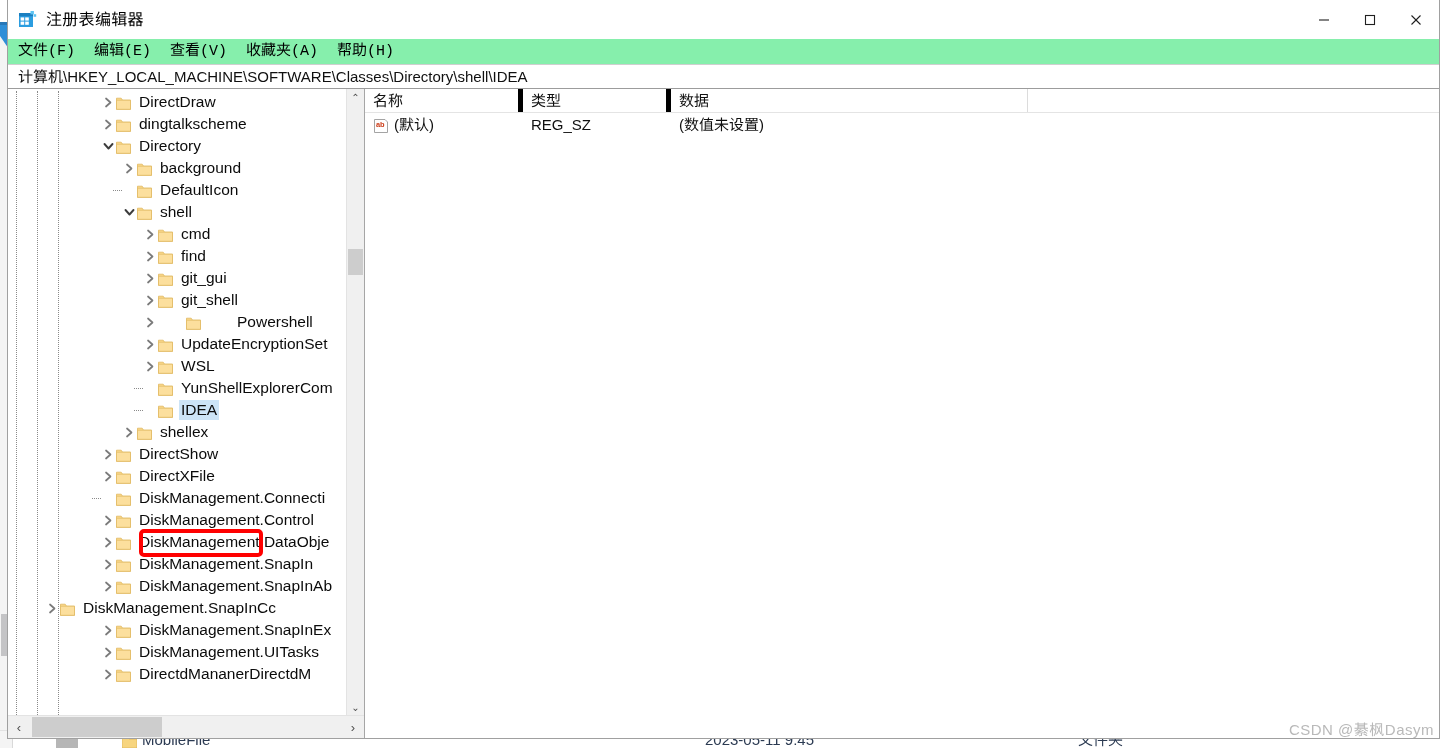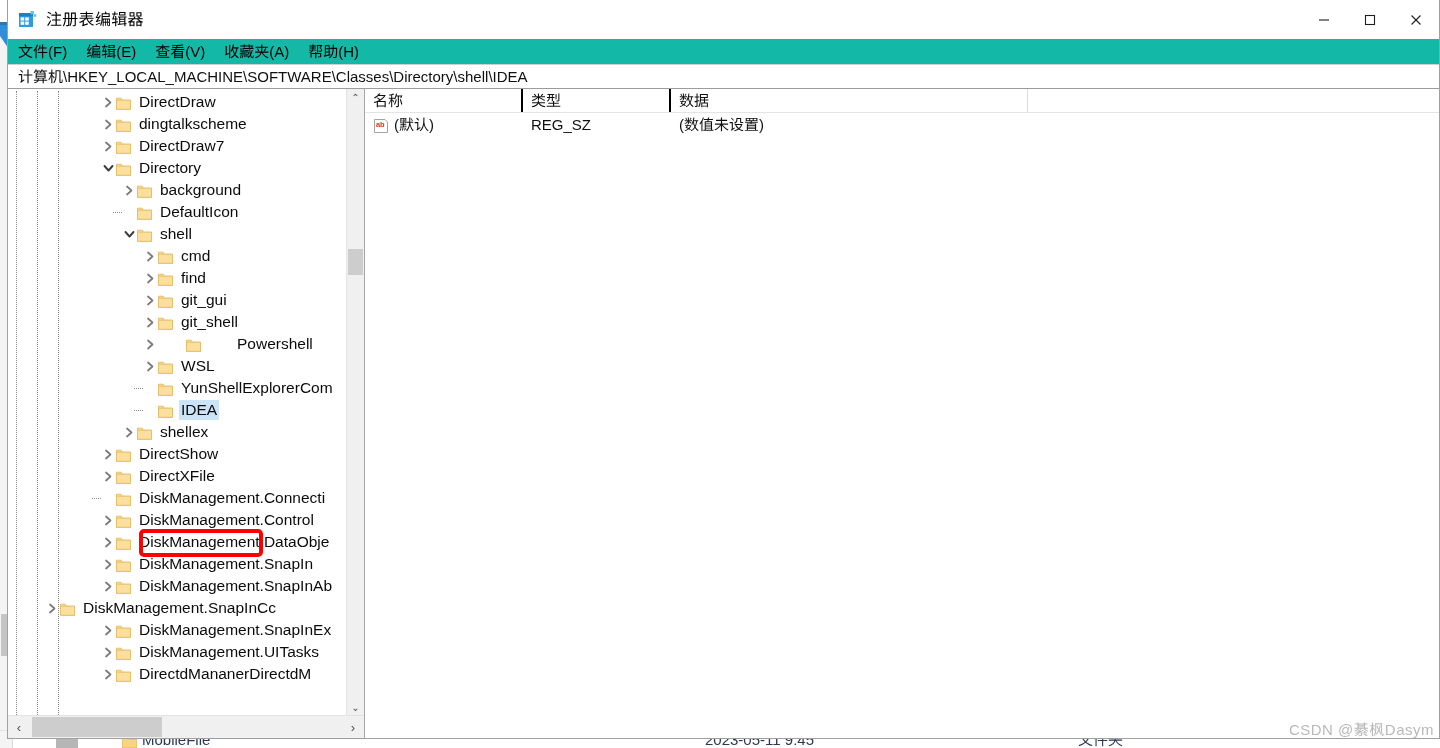--- a/index.html
+++ b/index.html
@@ -135,23 +135,24 @@
     color: #202020;
   }
 
   
   #menu-bar {
     height: 25px;
     flex: 0 0 25px;
     display: flex;
     align-items: center;
     padding-left: 10px;
-    background: #14b8a6;
+    background: #86efac;
     font-size: 15px;
     color: #000;
+    font-family: Liberation Mono, monospace;
   }
   .menu-item {
     padding: 2px 9px 2px 0;
     margin-right: 10px;
     line-height: 18px;
     white-space: nowrap;
   }
 
   
   #address-bar {
@@ -329,21 +330,21 @@
     border-bottom: 1px solid #e4e4e4;
     background: #ffffff;
     font-size: 15px;
     color: #101010;
   }
   .value-col-head {
     height: 23px;
     line-height: 23px;
     padding-left: 8px;
     box-sizing: border-box;
-    border-right: 2px solid #000000;
+    border-right: 5px solid #000000;
     white-space: nowrap;
   }
   .value-col-head.last { border-right: 1px solid #dcdcdc; }
   .value-col-head.filler { border-right: none; flex: 1 1 auto; }
 
   #value-rows { position: relative; }
   .value-row {
     height: 24px;
     display: flex;
     align-items: center;
@@ -485,32 +486,20 @@
                 </svg>
               </span>
               <span class="folder-icon"><svg width="15" height="13" viewBox="0 0 15 13">
                   <path d="M0.5 1.2 H5.2 L6.6 3.2 H14.5 V12.3 H0.5 Z" fill="#fbd98b" stroke="#e0b860" stroke-width="0.8"></path>
                   <path d="M0.5 3.2 H14.5 V12.3 H0.5 Z" fill="#fcdf9d" stroke="#e0b860" stroke-width="0.7"></path>
                 </svg></span>
               <span class="tree-label">dingtalkscheme</span>
             </div>
             <div class="tree-row" style="padding-left: 92px;">
               <span class="twisty">
-                <svg width="9" height="11" viewBox="0 0 9 11">
-                  <polyline points="2,1.5 6.5,5.5 2,9.5" fill="none" stroke="#7a7a7a" stroke-width="1.7" stroke-linecap="round" stroke-linejoin="round"></polyline>
-                </svg>
-              </span>
-              <span class="folder-icon"><svg width="15" height="13" viewBox="0 0 15 13">
-                  <path d="M0.5 1.2 H5.2 L6.6 3.2 H14.5 V12.3 H0.5 Z" fill="#fbd98b" stroke="#e0b860" stroke-width="0.8"></path>
-                  <path d="M0.5 3.2 H14.5 V12.3 H0.5 Z" fill="#fcdf9d" stroke="#e0b860" stroke-width="0.7"></path>
-                </svg></span>
-              <span class="tree-label">DirectDraw7</span>
-            </div>
-            <div class="tree-row" style="padding-left: 92px;">
-              <span class="twisty">
                 <svg width="11" height="9" viewBox="0 0 11 9">
                   <polyline points="1.5,2 5.5,6.5 9.5,2" fill="none" stroke="#3c3c3c" stroke-width="1.9" stroke-linecap="round" stroke-linejoin="round"></polyline>
                 </svg>
               </span>
               <span class="folder-icon"><svg width="15" height="13" viewBox="0 0 15 13">
                   <path d="M0.5 1.2 H5.2 L6.6 3.2 H14.5 V12.3 H0.5 Z" fill="#fbd98b" stroke="#e0b860" stroke-width="0.8"></path>
                   <path d="M0.5 3.2 H14.5 V12.3 H0.5 Z" fill="#fcdf9d" stroke="#e0b860" stroke-width="0.7"></path>
                 </svg></span>
               <span class="tree-label">Directory</span>
             </div>
@@ -599,20 +588,32 @@
               <span class="twisty">
                 <svg width="9" height="11" viewBox="0 0 9 11">
                   <polyline points="2,1.5 6.5,5.5 2,9.5" fill="none" stroke="#7a7a7a" stroke-width="1.7" stroke-linecap="round" stroke-linejoin="round"></polyline>
                 </svg>
               </span>
               <span class="folder-icon"><svg width="15" height="13" viewBox="0 0 15 13">
                   <path d="M0.5 1.2 H5.2 L6.6 3.2 H14.5 V12.3 H0.5 Z" fill="#fbd98b" stroke="#e0b860" stroke-width="0.8"></path>
                   <path d="M0.5 3.2 H14.5 V12.3 H0.5 Z" fill="#fcdf9d" stroke="#e0b860" stroke-width="0.7"></path>
                 </svg></span>
               <span class="tree-label">Powershell</span>
+            </div>
+            <div class="tree-row" style="padding-left: 134px;">
+              <span class="twisty">
+                <svg width="9" height="11" viewBox="0 0 9 11">
+                  <polyline points="2,1.5 6.5,5.5 2,9.5" fill="none" stroke="#7a7a7a" stroke-width="1.7" stroke-linecap="round" stroke-linejoin="round"></polyline>
+                </svg>
+              </span>
+              <span class="folder-icon"><svg width="15" height="13" viewBox="0 0 15 13">
+                  <path d="M0.5 1.2 H5.2 L6.6 3.2 H14.5 V12.3 H0.5 Z" fill="#fbd98b" stroke="#e0b860" stroke-width="0.8"></path>
+                  <path d="M0.5 3.2 H14.5 V12.3 H0.5 Z" fill="#fcdf9d" stroke="#e0b860" stroke-width="0.7"></path>
+                </svg></span>
+              <span class="tree-label">UpdateEncryptionSet</span>
             </div>
             <div class="tree-row" style="padding-left: 134px;">
               <span class="twisty">
                 <svg width="9" height="11" viewBox="0 0 9 11">
                   <polyline points="2,1.5 6.5,5.5 2,9.5" fill="none" stroke="#7a7a7a" stroke-width="1.7" stroke-linecap="round" stroke-linejoin="round"></polyline>
                 </svg>
               </span>
               <span class="folder-icon"><svg width="15" height="13" viewBox="0 0 15 13">
                   <path d="M0.5 1.2 H5.2 L6.6 3.2 H14.5 V12.3 H0.5 Z" fill="#fbd98b" stroke="#e0b860" stroke-width="0.8"></path>
                   <path d="M0.5 3.2 H14.5 V12.3 H0.5 Z" fill="#fcdf9d" stroke="#e0b860" stroke-width="0.7"></path>

